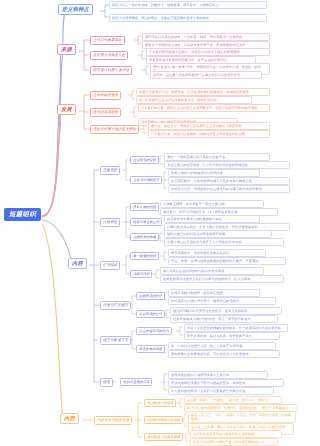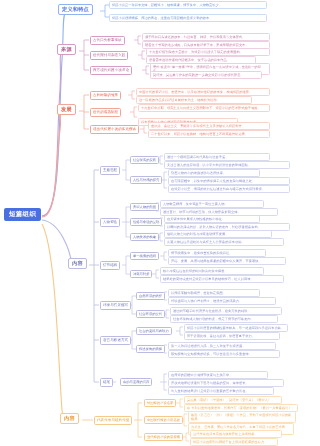--- a/index.html
+++ b/index.html
@@ -10,20 +10,21 @@
     overflow: hidden;
   }
   #canvas { position: relative; width: 300px; height: 446px; }
   svg.links { position: absolute; left: 0; top: 0; width: 300px; height: 446px; pointer-events: none; }
 
   .node {
     position: absolute;
     display: flex; align-items: center; justify-content: center;
     white-space: nowrap;
     line-height: 1.05;
+    font-style: italic;
   }
 
   
   .root {
     background: #4a6fe0;
     color: #ffffff;
     border-radius: 2px;
     font-size: 6.5px;
     font-weight: bold;
     padding: 3px 5px;

